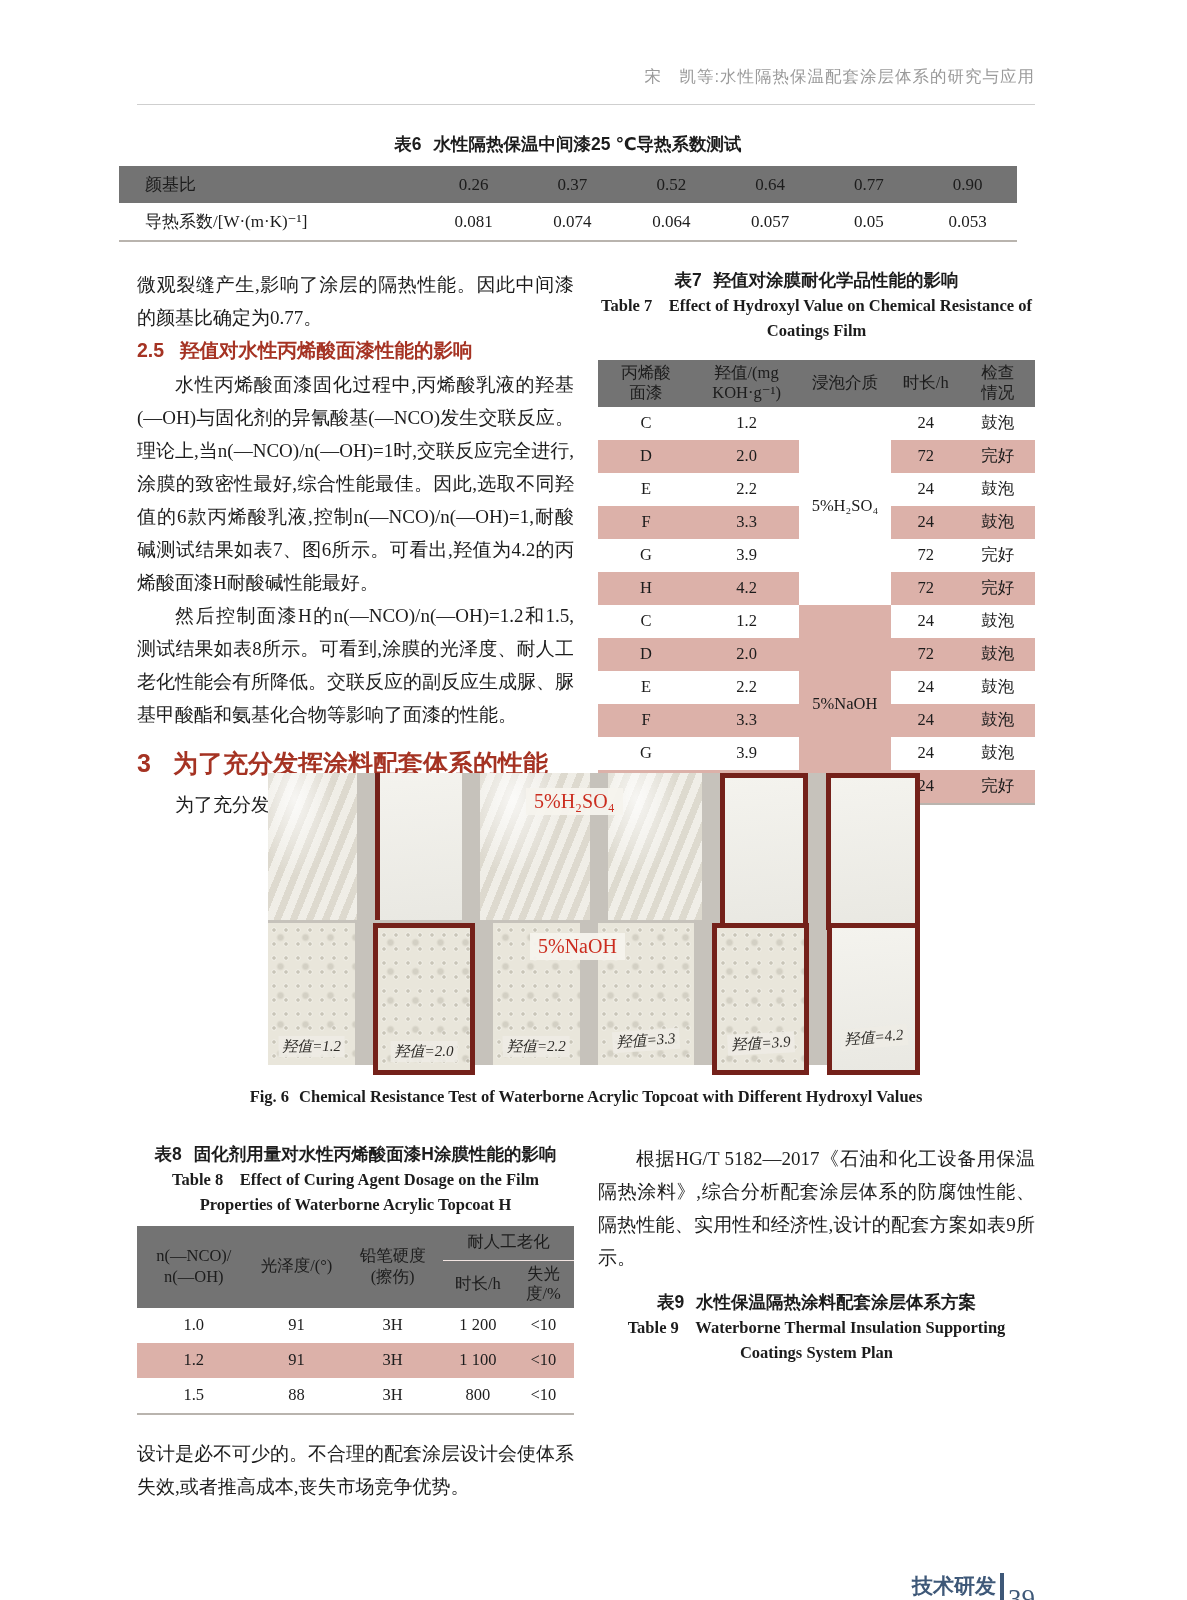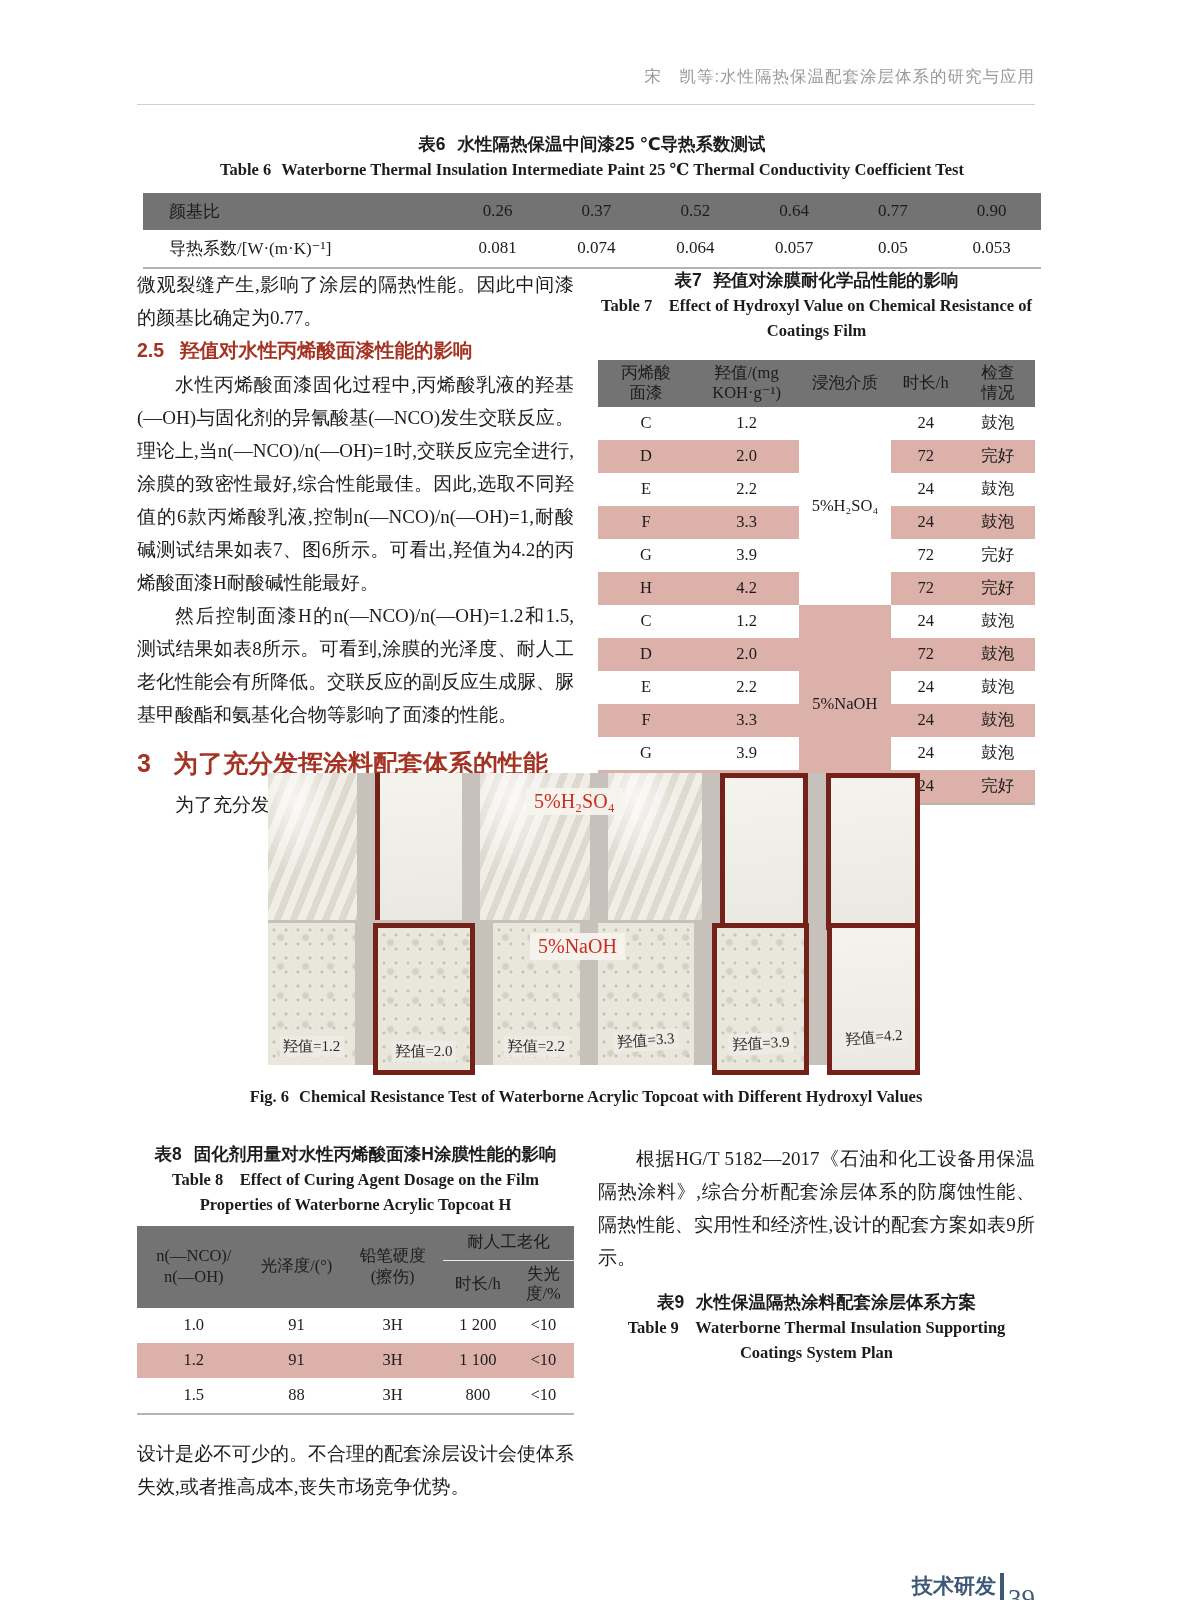--- a/index.html
+++ b/index.html
@@ -30,21 +30,21 @@
   table { border-collapse:collapse; width:100%; }
   td { font-size:17px; text-align:center; vertical-align:middle; padding:3px 2px; }
   .pre { white-space:pre-line; }
   .hdr td { background:#737373; }
   tr.pink td { background:#dcb1a9; }
   td.med-white { background:#ffffff; }
   td.med-pink { background:#dcb1a9; }
   .tbl-bottom { border-bottom:2px solid #b9b4ae; }
 
   
-  #t6-block { position:absolute; top:132px; left:143px; width:898px; }
+  #t6-block { position:absolute; top:132px; left:119px; width:898px; }
   #t6 { margin-top:10px; }
   #t6 td { height:31px; }
   #t6 td:first-child { width:34%; text-align:left; padding-left:26px; }
   #t6 td:not(:first-child) { width:11%; }
 
   
   #cols1 { position:absolute; top:268px; left:137px; width:898px; display:flex; gap:24px; }
   #cols2 { position:absolute; top:1142px; left:137px; width:898px; display:flex; gap:24px; }
   .col { width:437px; }
 
@@ -61,21 +61,21 @@
   
   #t7 { margin-top:16px; }
   #t7 td { font-size:16.5px; height:27px; }
   #t7 .hdr td { height:26px; line-height:1.25; }
   #t7 .c1 { width:22%; } #t7 .c2 { width:24%; } #t7 .c3 { width:21%; }
   #t7 .c4 { width:16%; } #t7 .c5 { width:17%; }
 
   
   #figure { position:absolute; top:773px; left:268px; width:652px; height:292px;
     background:#c6c2bb; }
-  .fig-row { display:flex; gap:18px; }
+  .fig-row { display:flex; gap:18px;font-style:italic; }
   .fig-row.top { height:147px; margin-bottom:3px; }
   .fig-row.bot { height:142px; }
   .panel { position:relative; height:100%; }
   .wrinkle { background:
       radial-gradient(ellipse at 30% 18%, rgba(255,255,255,.75), transparent 45%),
       repeating-linear-gradient(112deg, rgba(150,140,124,.14) 0 7px, rgba(255,255,255,.30) 7px 15px),
       #e9e6dc; }
   .plain { background:linear-gradient(175deg,#f4f3ee, #e9e8e2); }
   .drops { background-image:
       radial-gradient(circle, rgba(125,119,104,.30) 1.3px, rgba(255,255,255,.30) 2.2px, transparent 3.2px),
@@ -128,23 +128,20 @@
 </head>
 <body>
 
 <div id="header-title">宋　凯等:水性隔热保温配套涂层体系的研究与应用</div>
 <div id="header-rule"></div>
 
 <div id="t6-block">
   <div class="cap-cn">
     <span class="cap-label">表6</span><span>水性隔热保温中间漆25 ℃导热系数测试</span>
   </div>
-  <div class="cap-en">
-    <span class="cap-label">Table 6</span><span>Waterborne Thermal Insulation Intermediate Paint 25 ℃ Thermal Conductivity Coefficient Test</span>
-  </div>
   <table id="t6" class="tbl-bottom">
     <tbody>
         <tr class="hdr">
       <td>颜基比</td>
       <td>0.26</td>
       <td>0.37</td>
       <td>0.52</td>
       <td>0.64</td>
       <td>0.77</td>
       <td>0.90</td>

